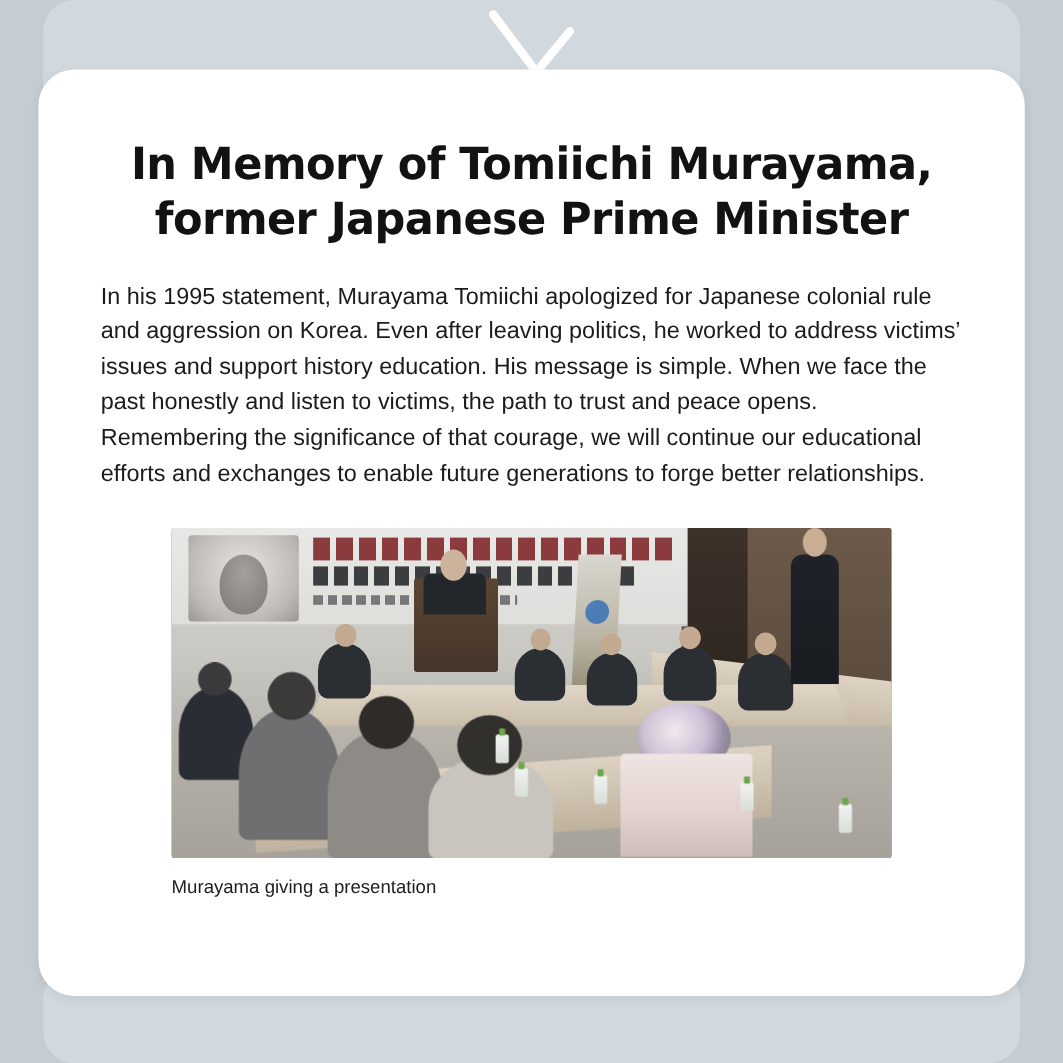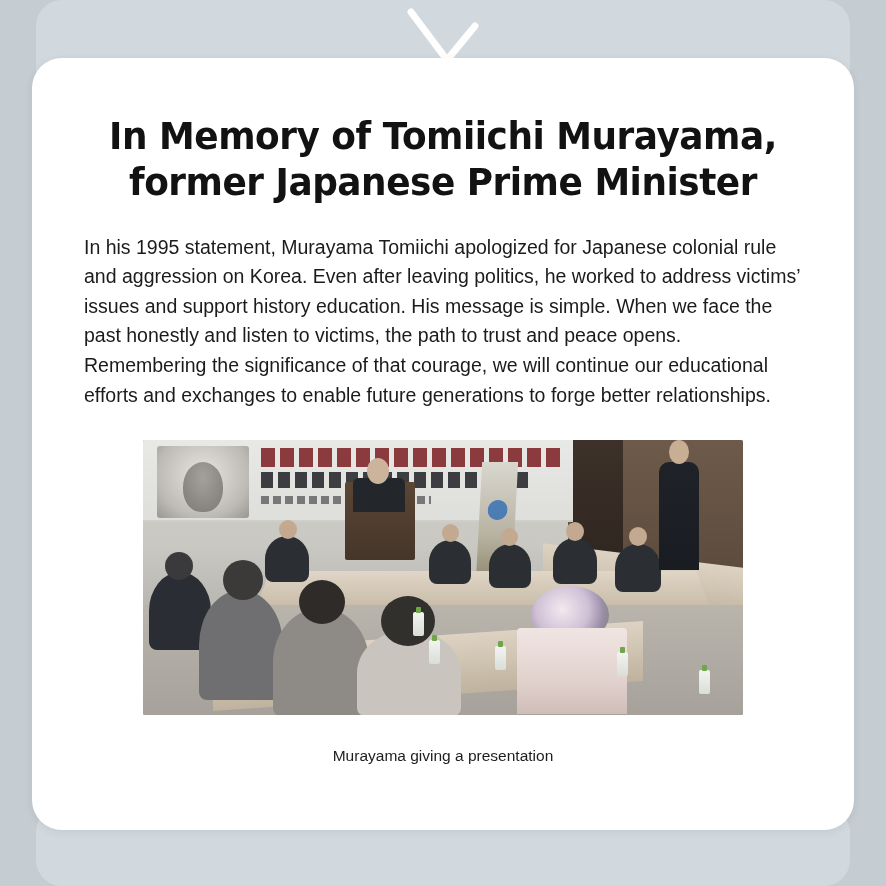--- a/index.html
+++ b/index.html
@@ -227,22 +227,22 @@
     position: absolute; right: 44px; top: 22px; width: 40px; height: 108px;
     background: linear-gradient(180deg,#1f2329 0%, #191c21 100%);
     border-radius: 10px 10px 0 0;
   }
   .p-standing:before {
     content:""; position:absolute; left:10px; top:-22px; width:20px; height:24px;
     border-radius:50%; background:#c8ae93;
   }
 
   .caption {
-    margin-top: 32px;
-    text-align: center;
+    margin-top: 16px;
+    text-align: left;
     font-size: 15.5px;
     color: #1e1e1e;
   }
 </style>
 </head>
 <body>
 
 <div class="bg-card back"></div>
 <div class="bg-card front-shadow"></div>
 

